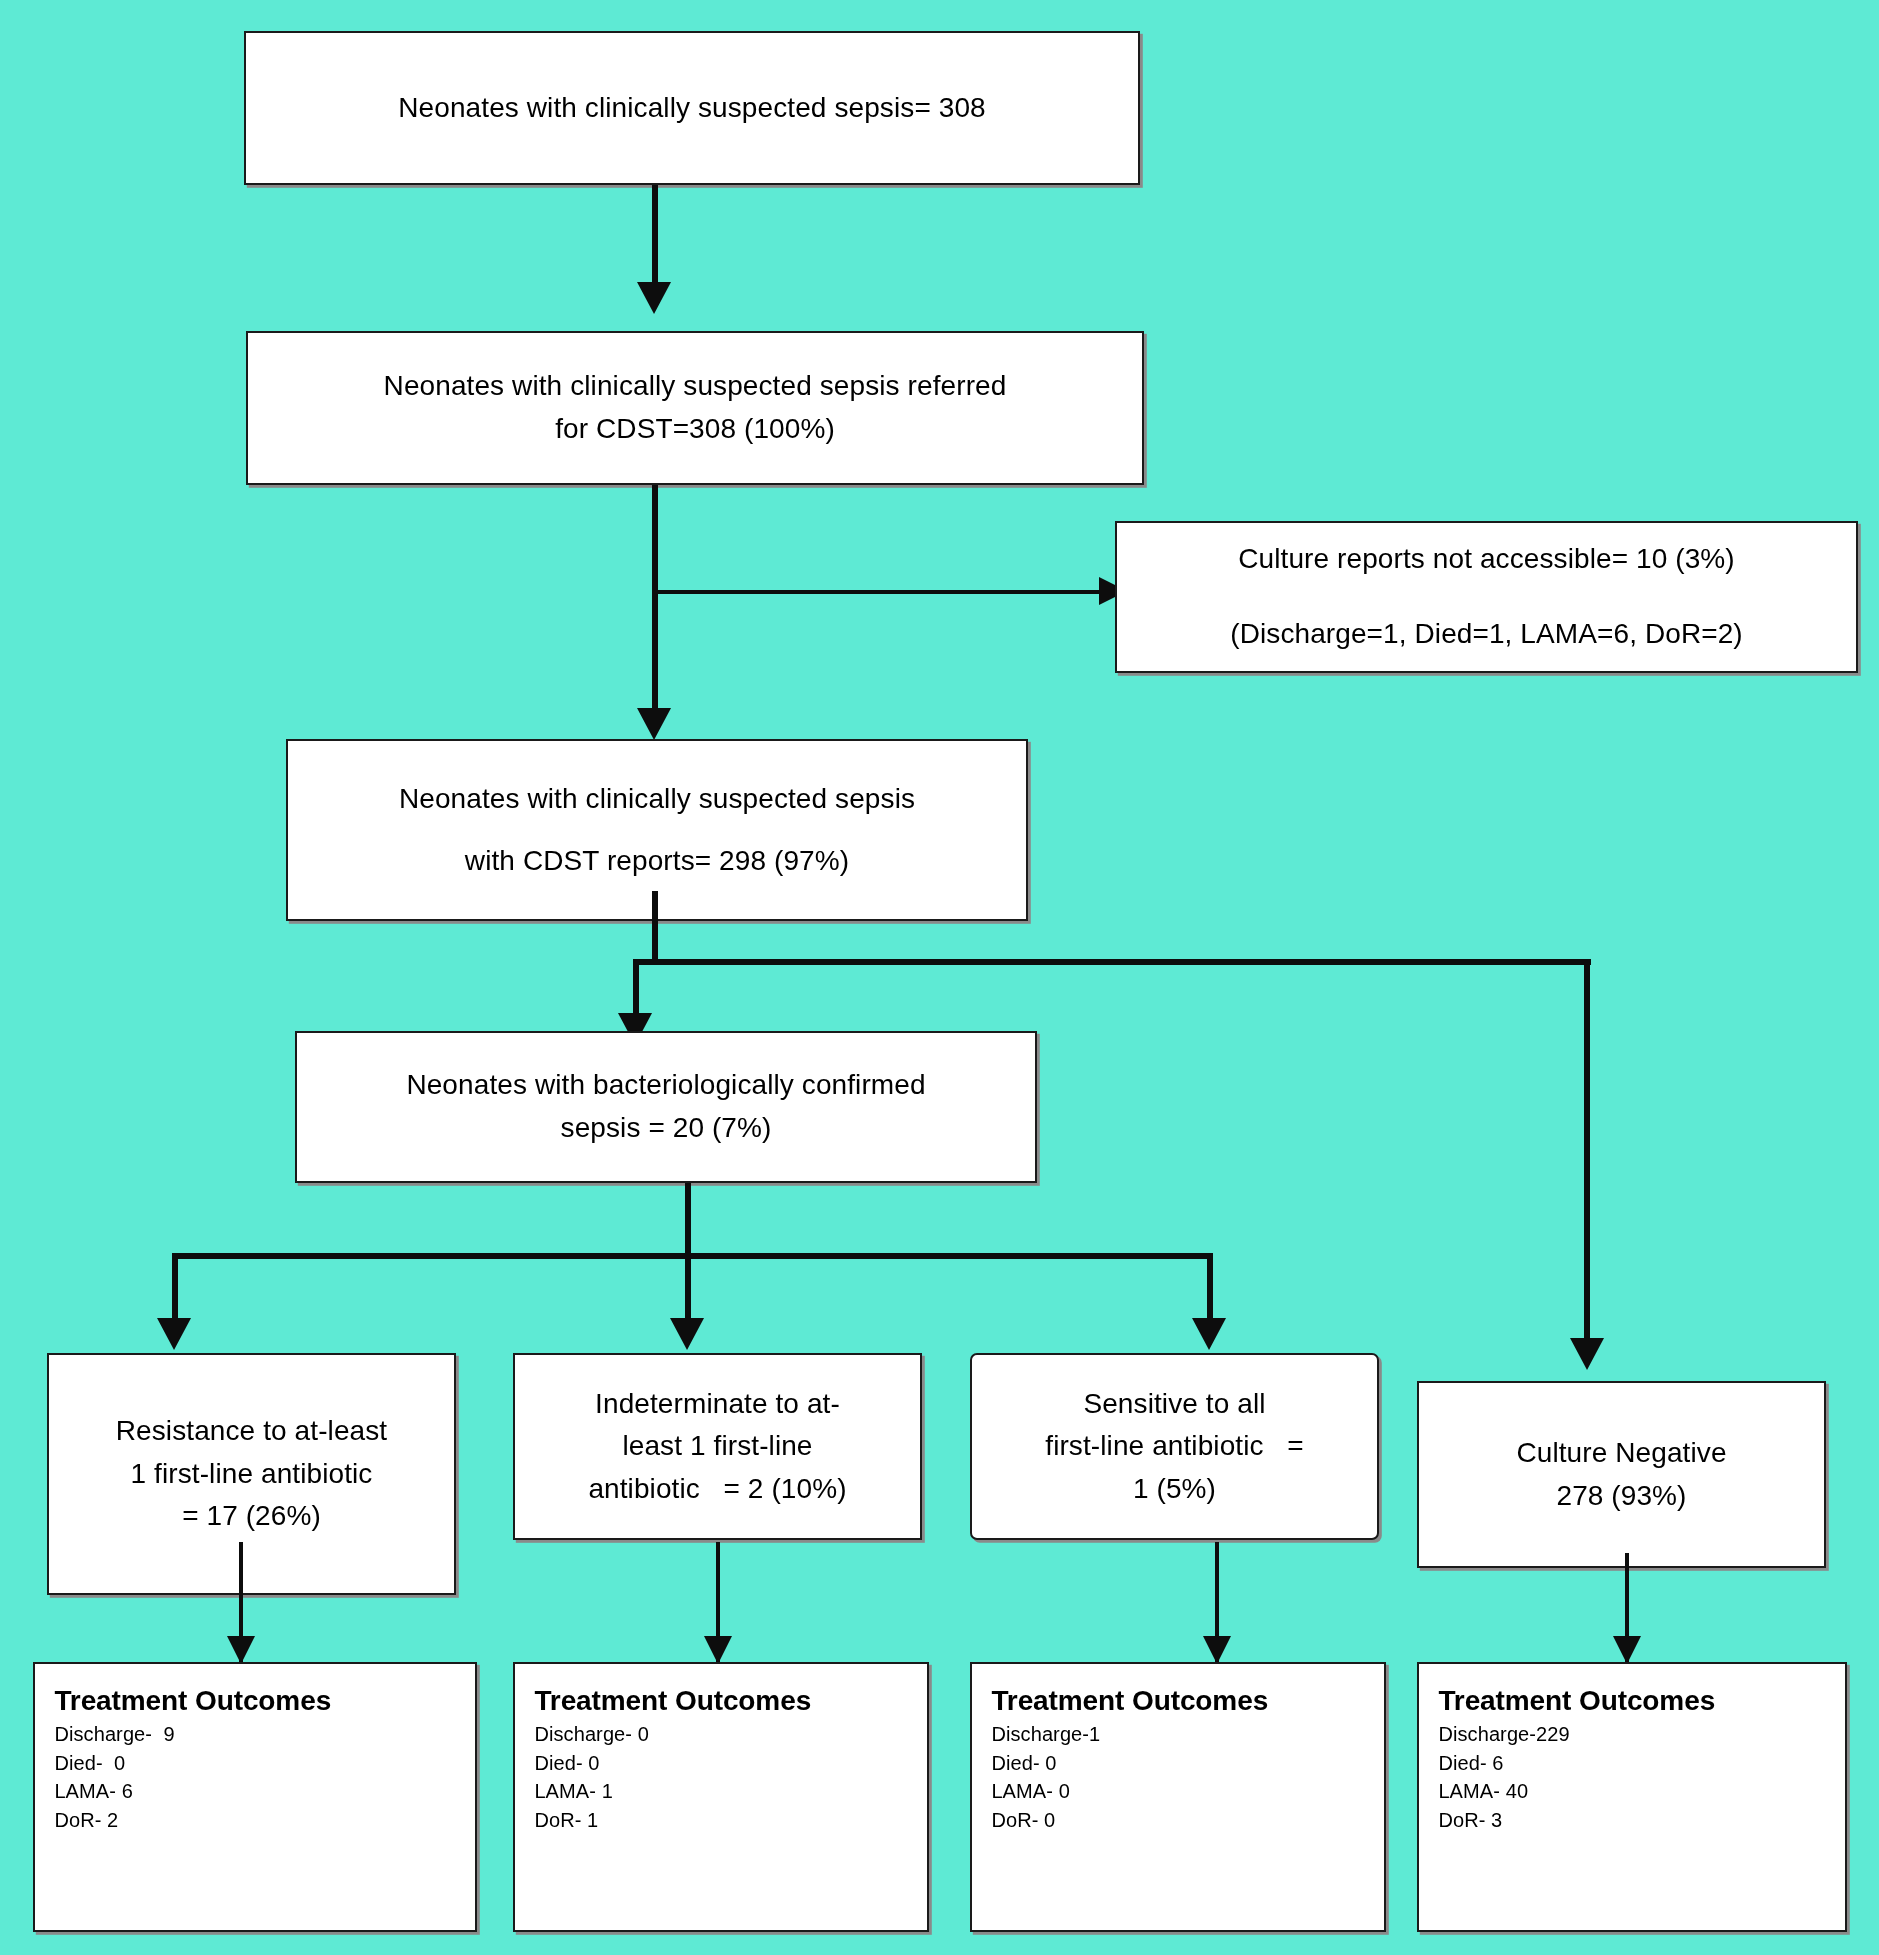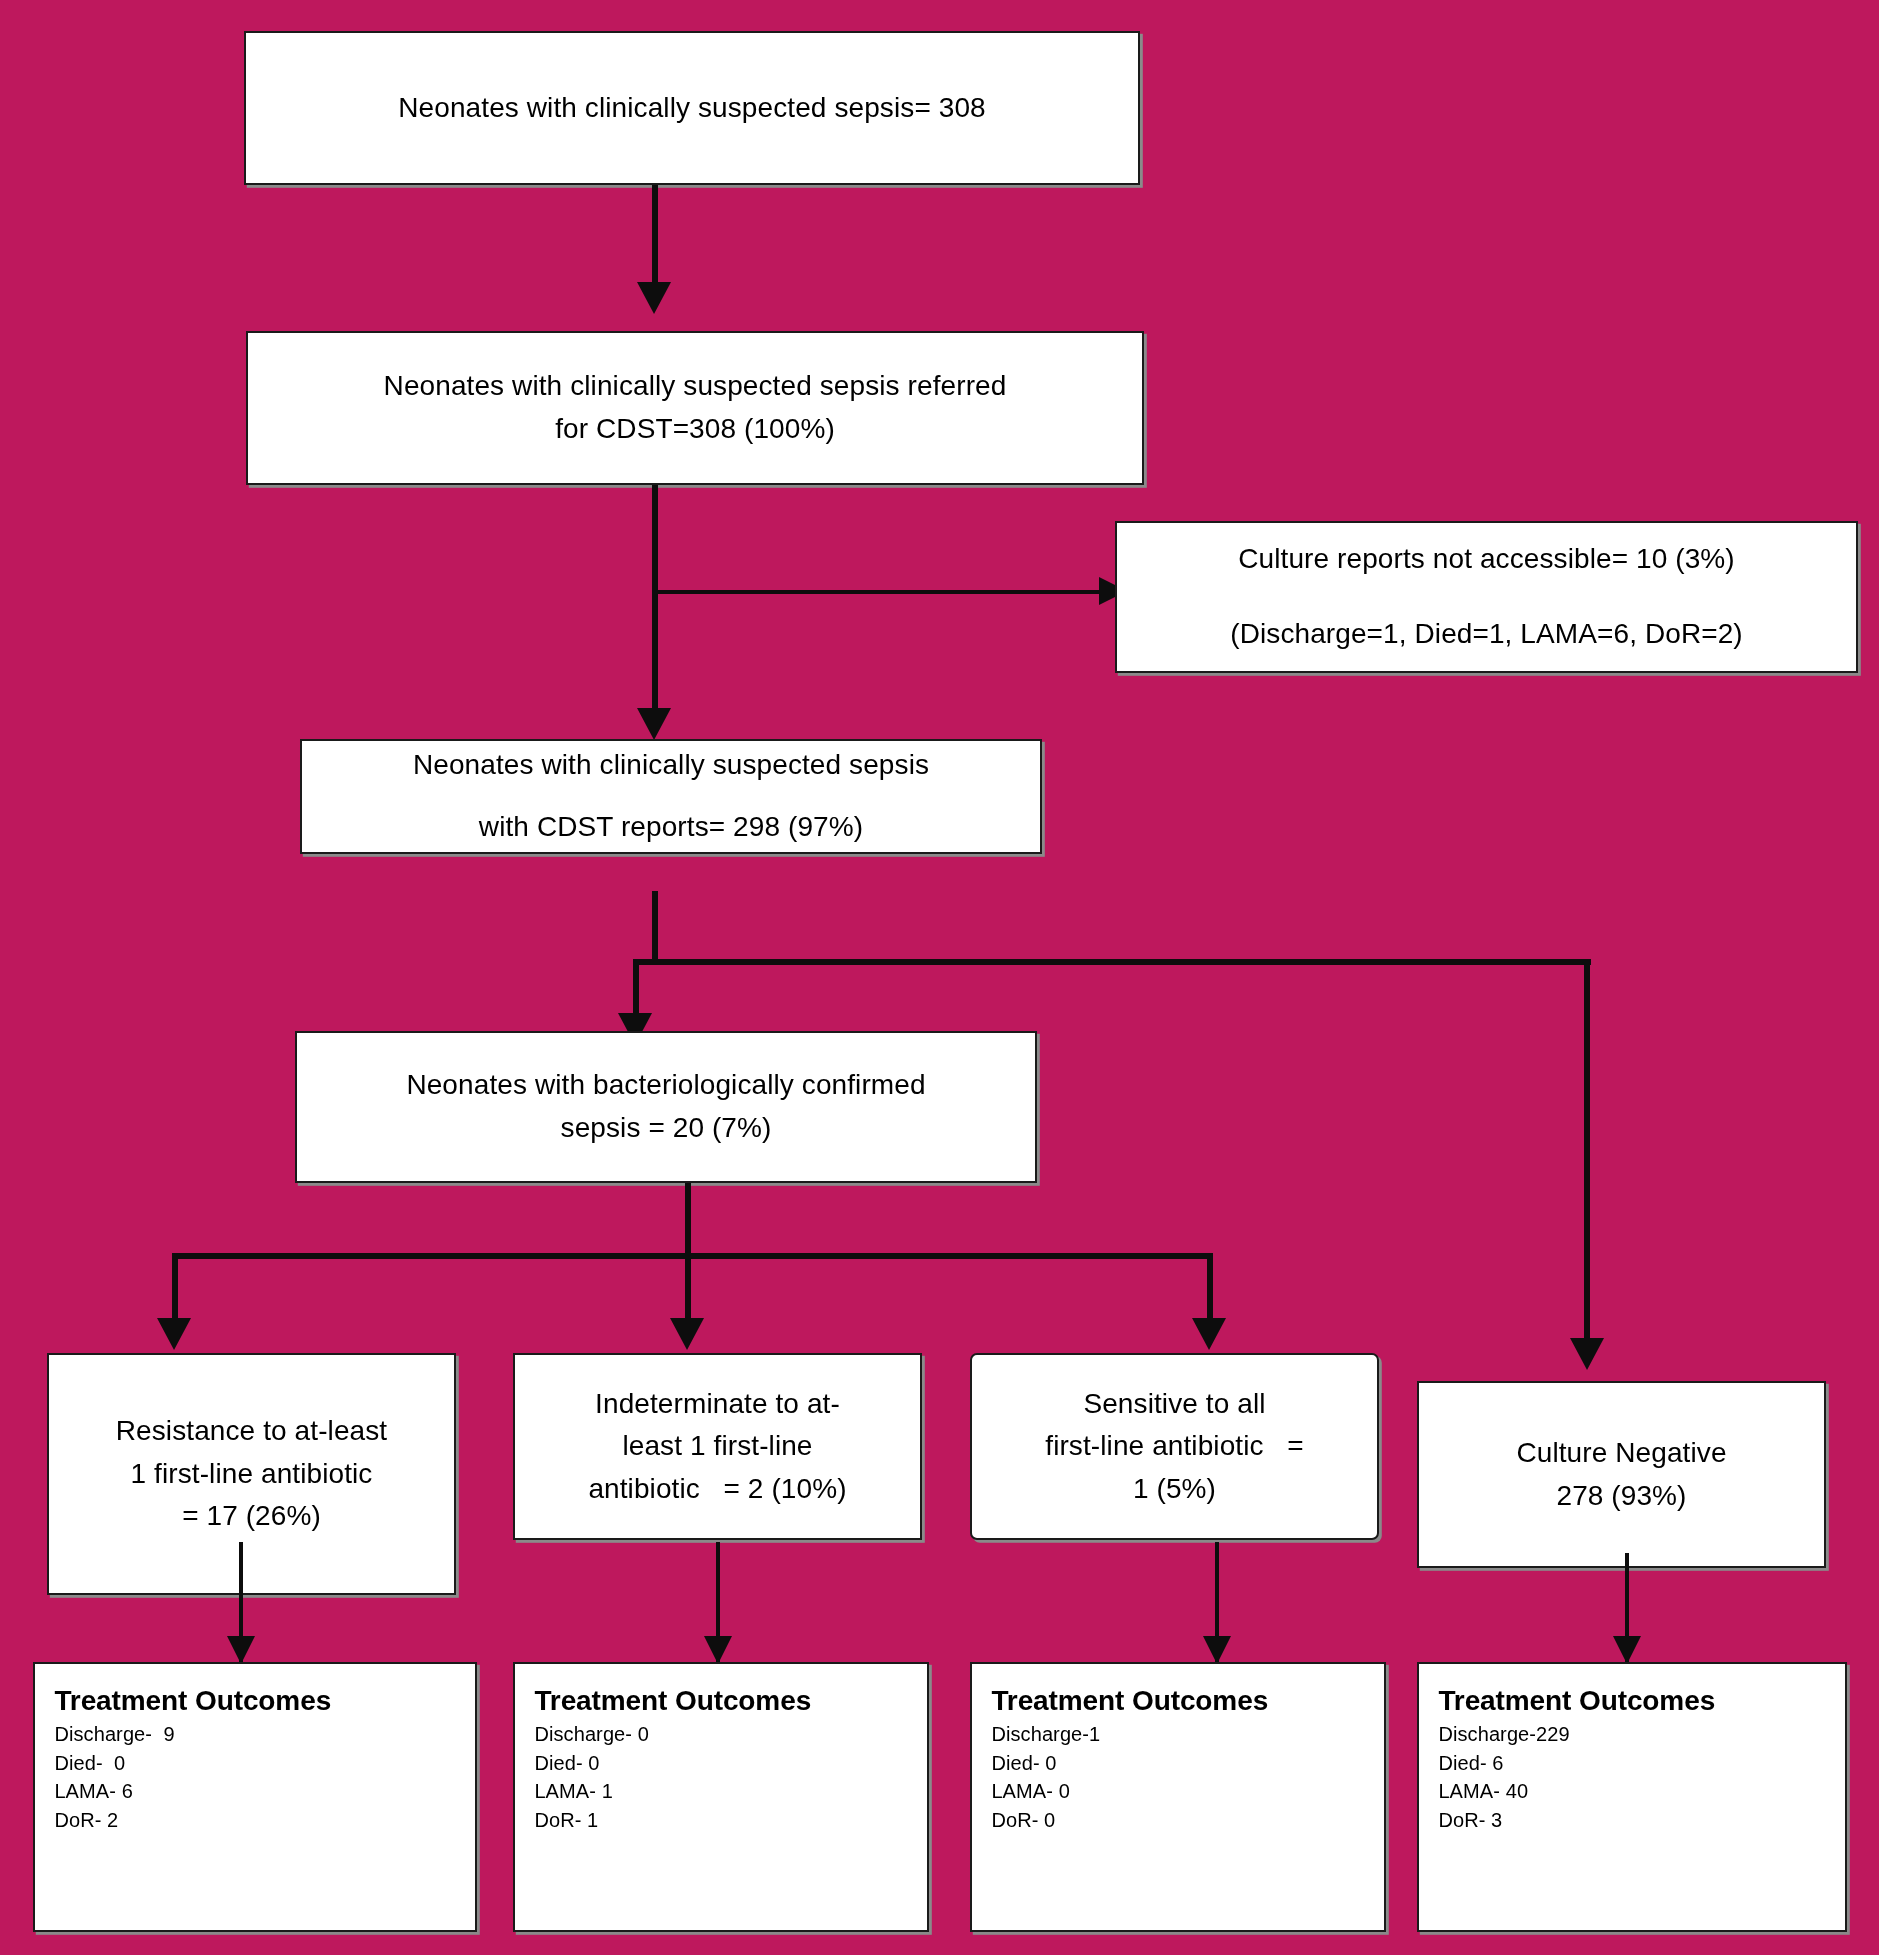--- a/index.html
+++ b/index.html
@@ -5,21 +5,21 @@
   html,body{margin:0;padding:0;background:#ffffff;}
   body{
     font-family:"Liberation Sans", sans-serif;
     color:#000000;
     -webkit-font-smoothing:antialiased;
   }
   #canvas{
     position:relative;
     width:1879px;
     height:1955px;
-    background:#be185d;
+    background:#5eead4;
     overflow:hidden;
   }
 
   
   .node{
     position:absolute;
     box-sizing:border-box;
     background:#ffffff;
     border:2.1px solid #1a1a1a;
     box-shadow:2.8px 2.8px 0 0 #8a8a8a;
@@ -110,21 +110,21 @@
   <div class="arrow-d" style="left:637px; top:708px;"></div>
 
   <div class="hline hair" style="left:657px; top:590px; width:457px;"></div>
   <div class="arrow-r" style="left:1099px; top:577px;"></div>
 
   <div class="node spaced" style="left:1115px; top:521px; width:743px; height:152px;">
     <span class="ln">Culture reports not accessible= 10 (3%)</span>
     <span class="ln">(Discharge=1, Died=1, LAMA=6, DoR=2)</span>
   </div>
 
-  <div class="node" style="left:300px; top:739px; width:742px; height:115px;gap:19px;">
+  <div class="node" style="left:286px; top:739px; width:742px; height:182px;gap:19px;">
     <span class="ln">Neonates with clinically suspected sepsis</span>
     <span class="ln">with CDST reports= 298 (97%)</span>
   </div>
 
   <div class="vline" style="left:652px; top:891px; height:72px;"></div>
 
   <div class="hline" style="left:633px; top:959px; width:958px;"></div>
 
   <div class="vline" style="left:633px; top:959px; height:68px;"></div>
   <div class="arrow-d" style="left:618px; top:1013px;"></div>

